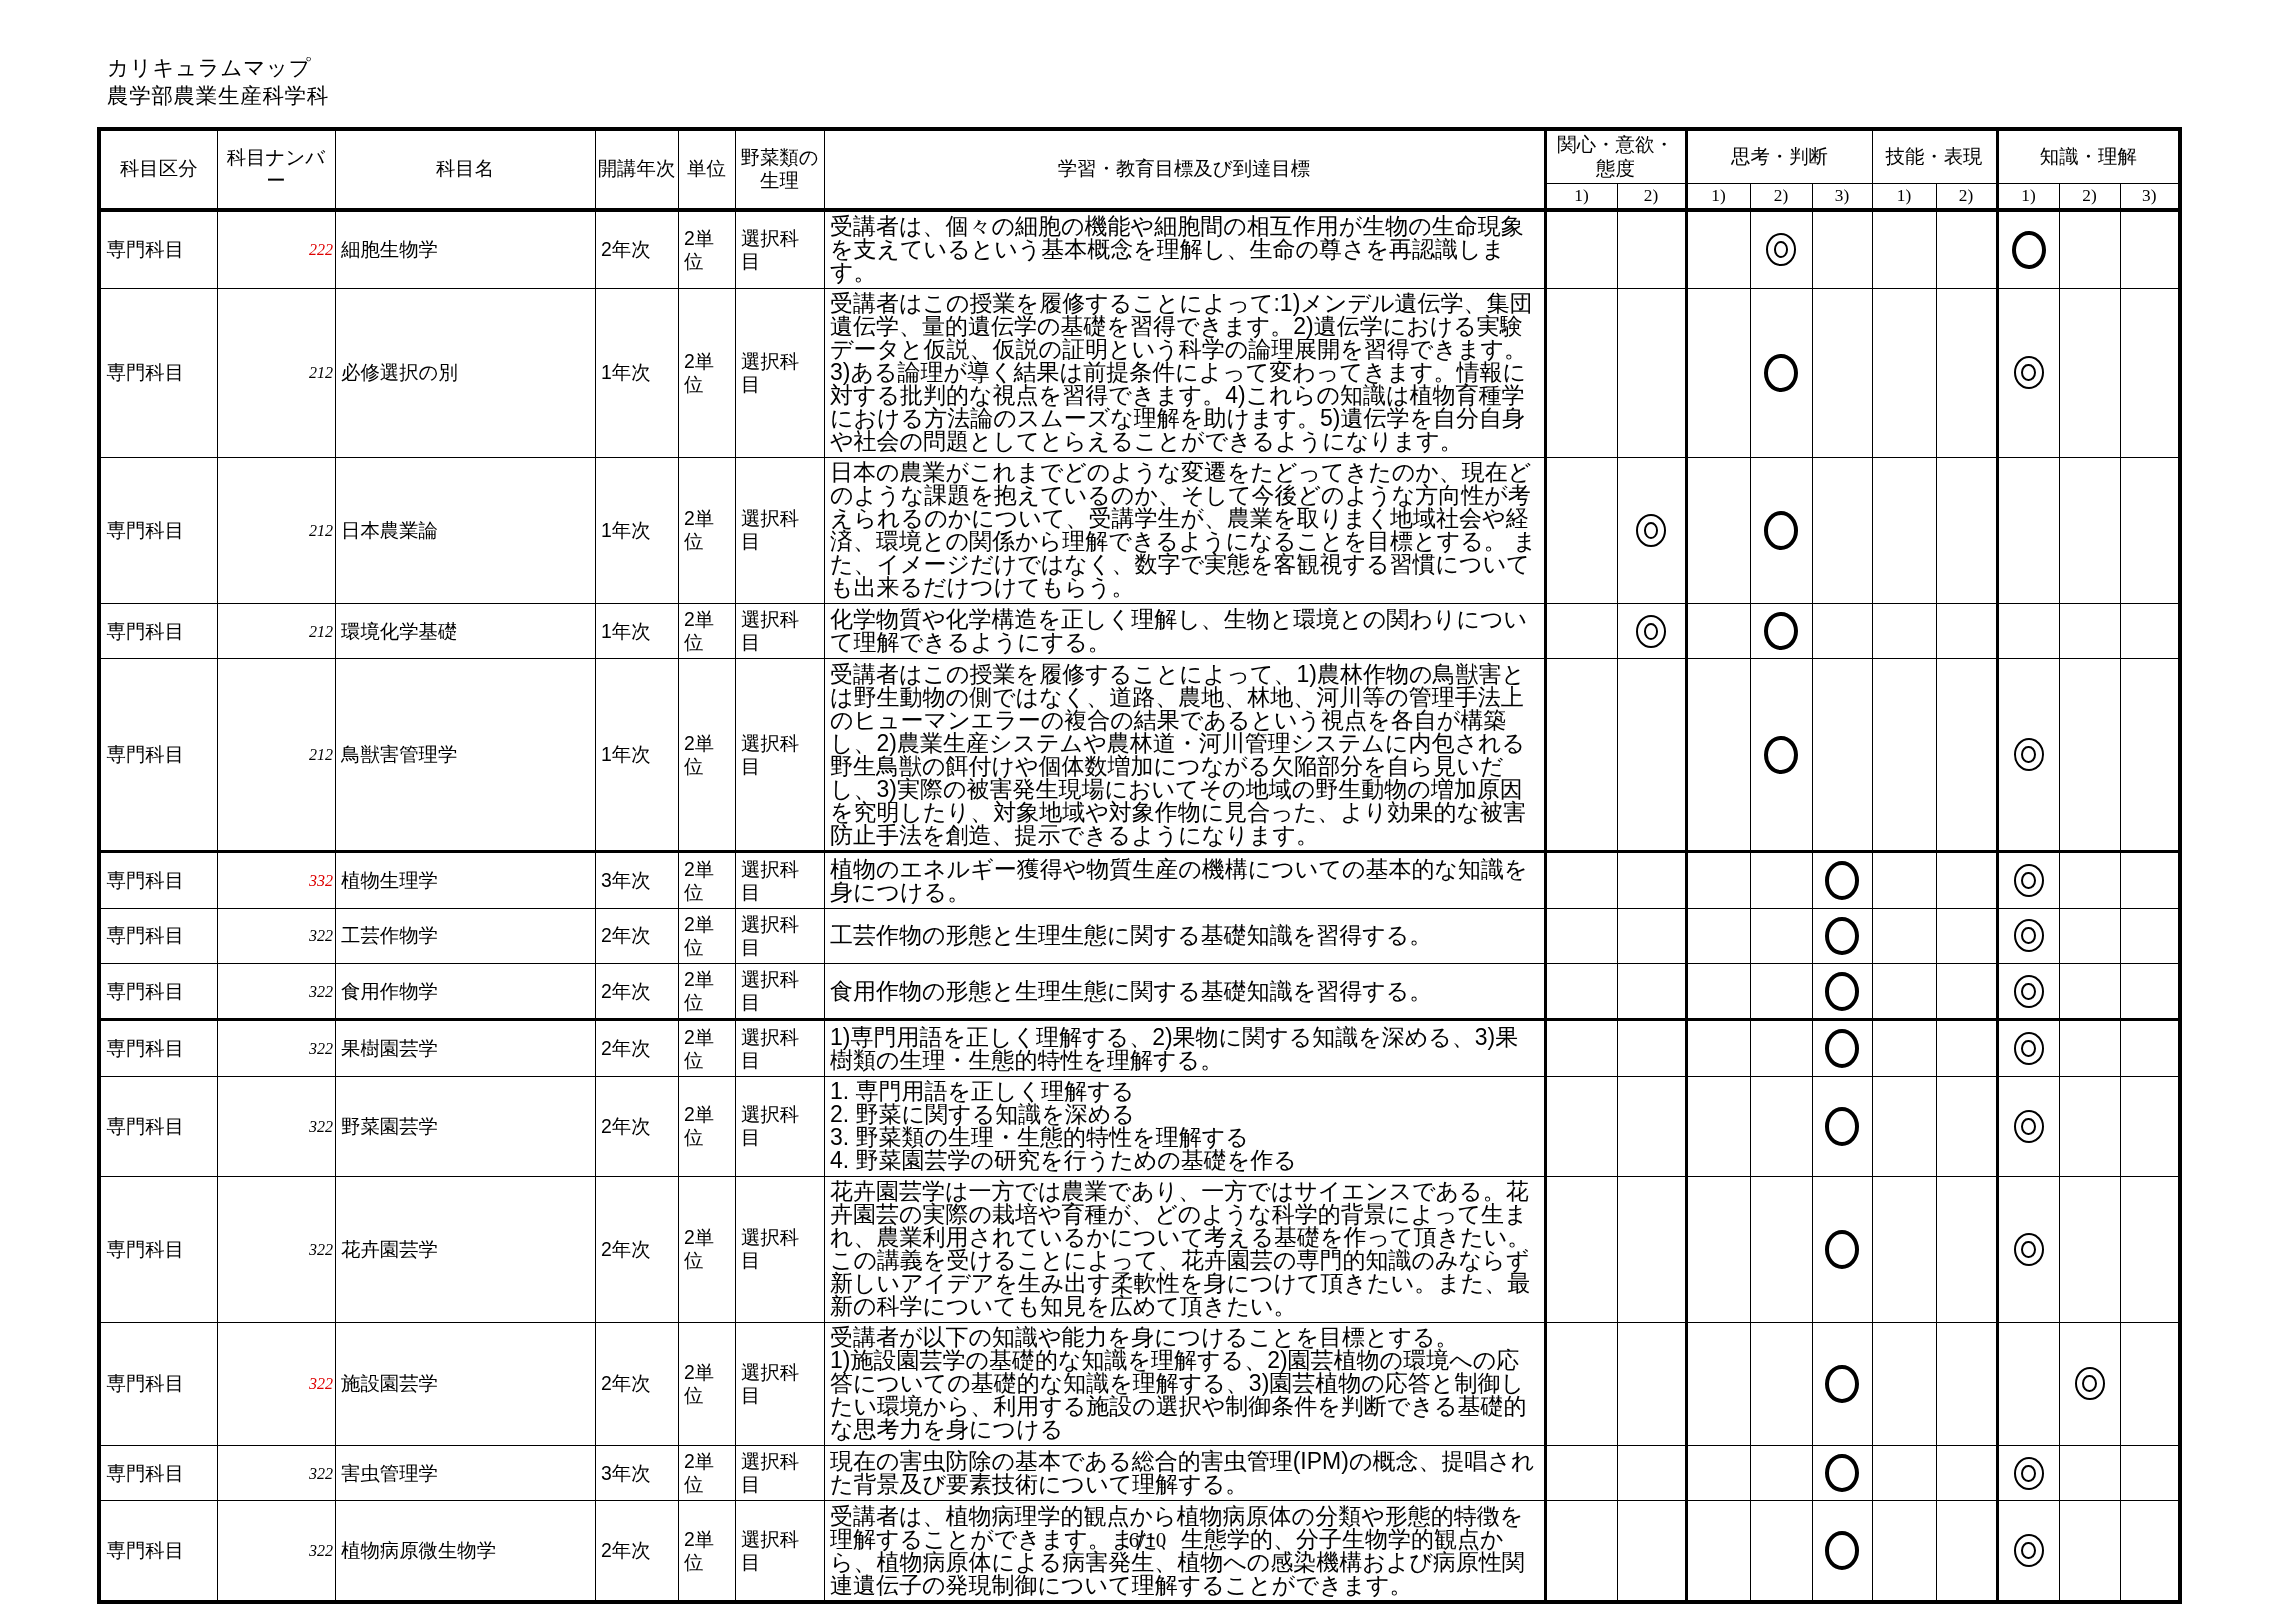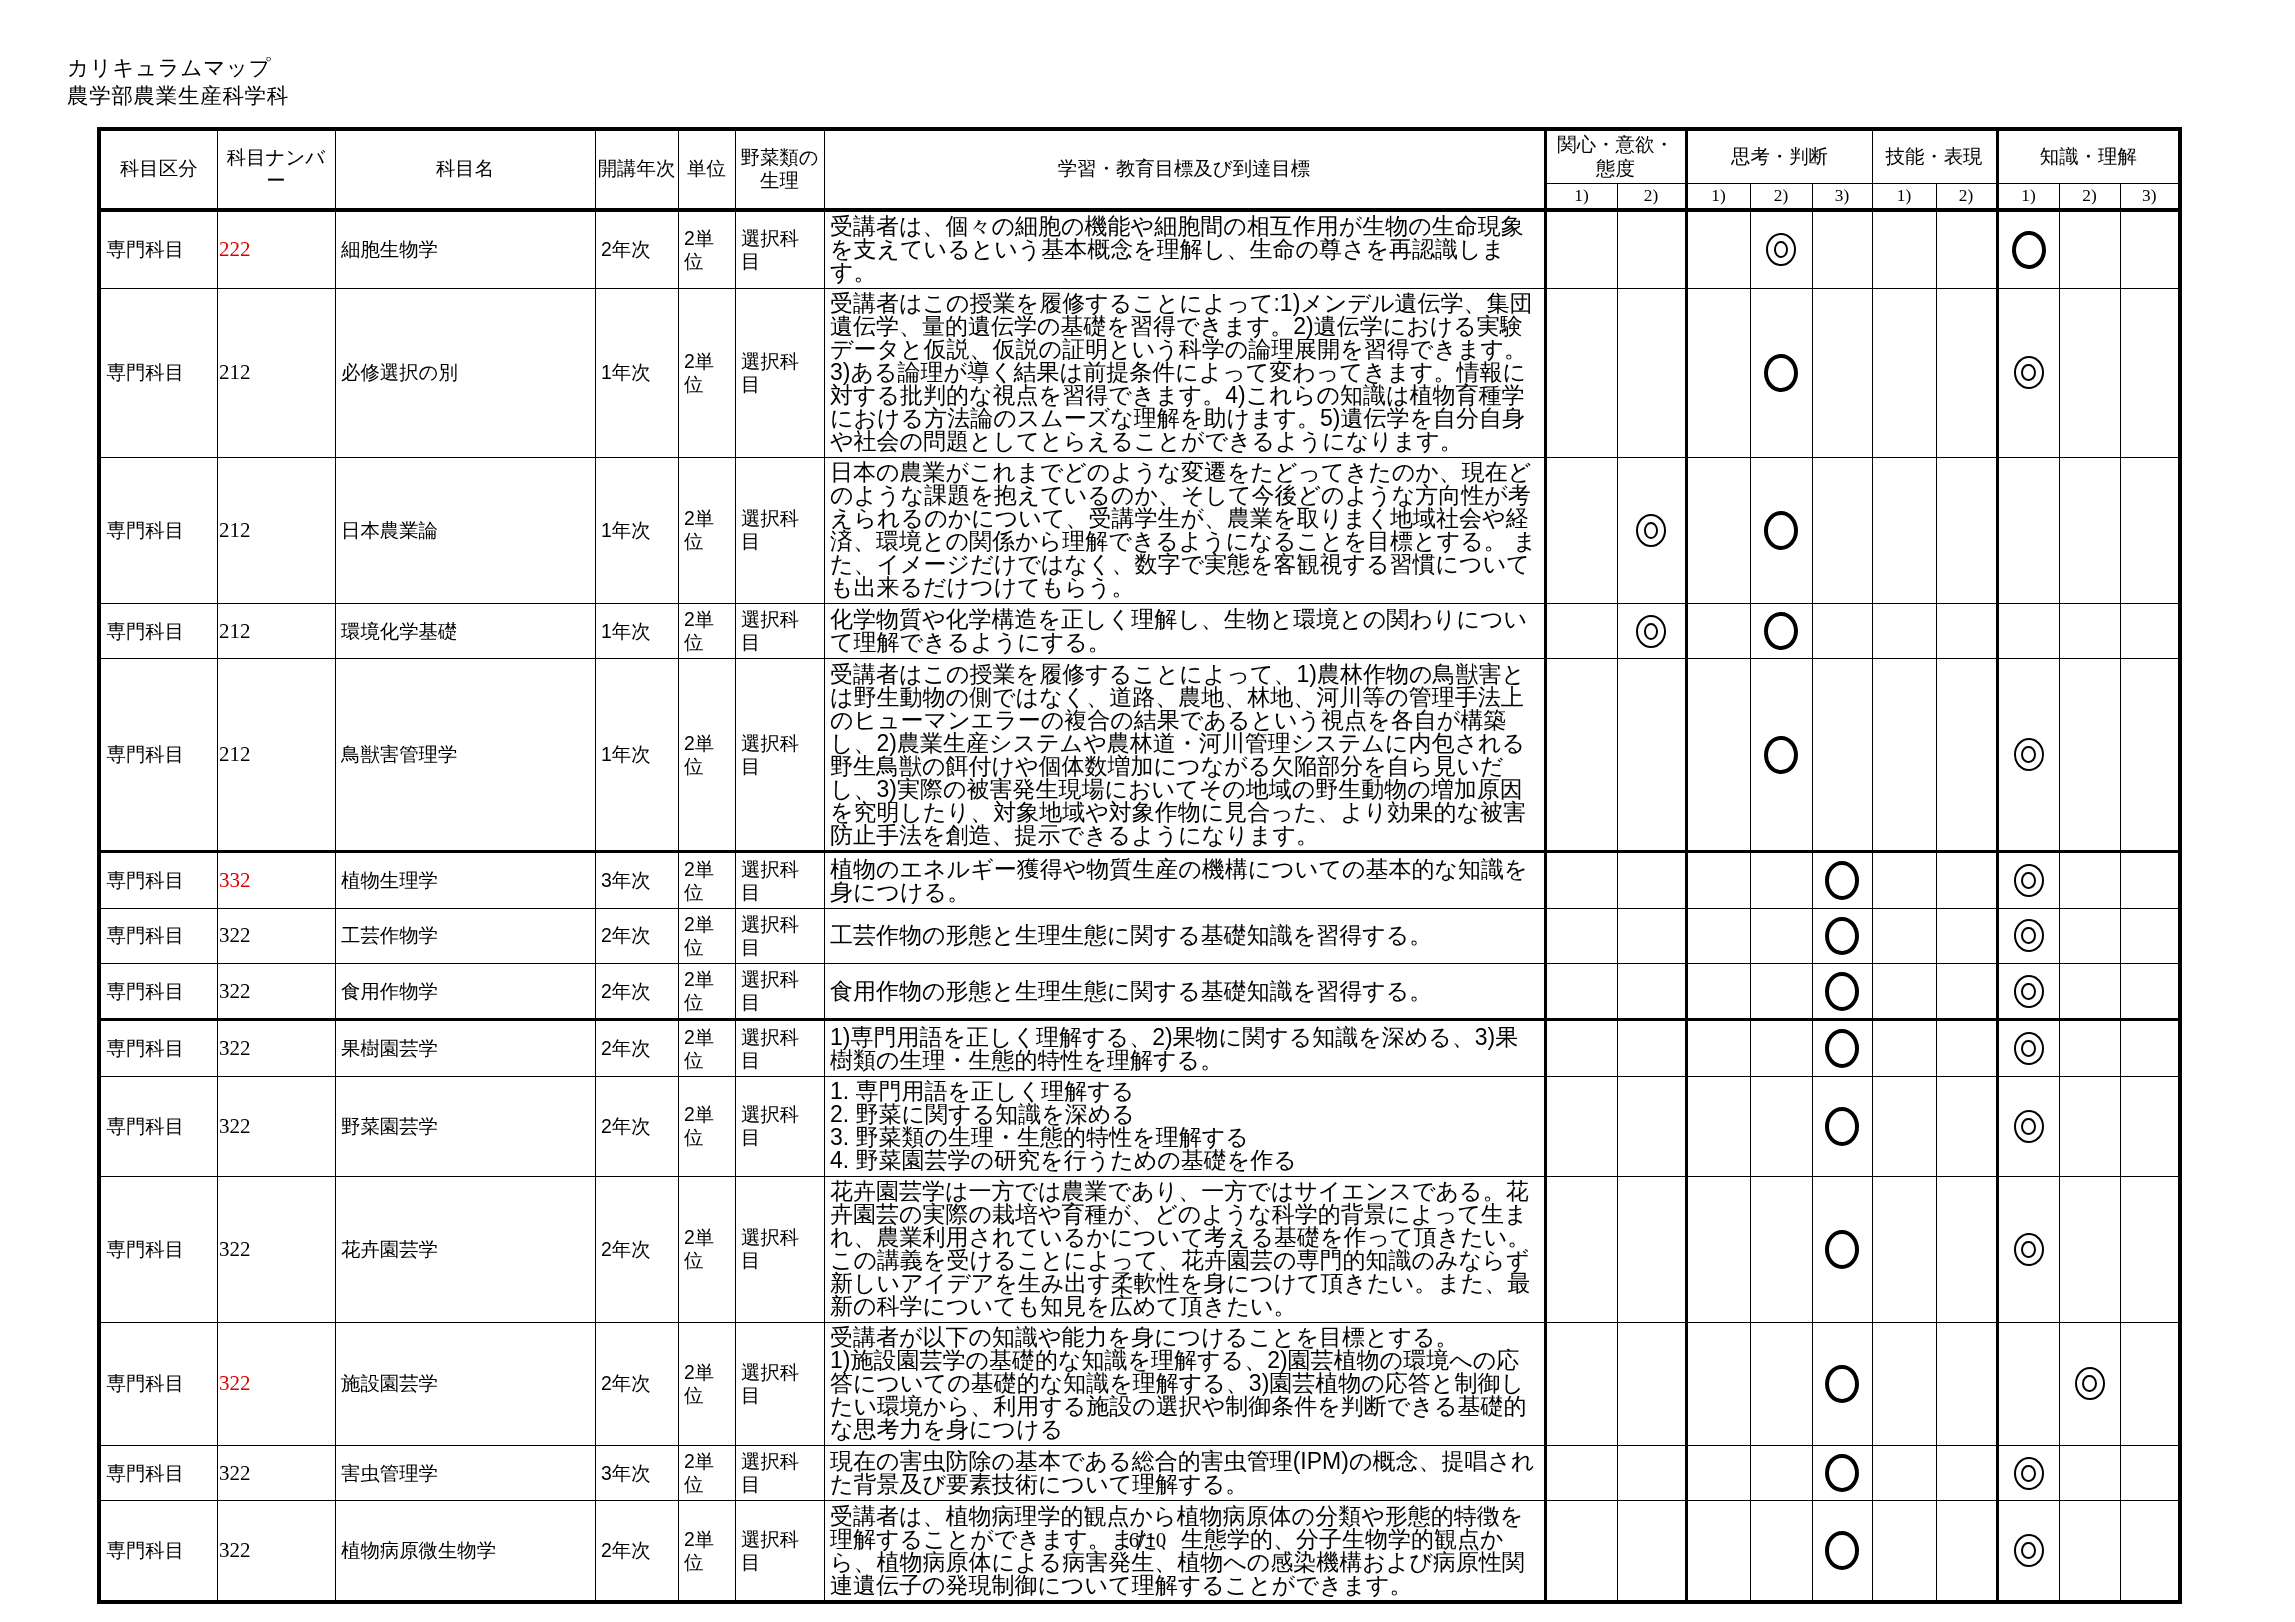--- a/index.html
+++ b/index.html
@@ -6,21 +6,21 @@
   .page{
     position:relative;
     width:2295px;height:1623px;
     background:#ffffff;
     font-family:"Liberation Sans", sans-serif;
     color:#000;
     overflow:hidden;
     box-sizing:border-box;
     padding-top:54px;
   }
-  .titles{margin-left:67px;}
+  .titles{margin-left:107px;}
   .title-line{font-size:21.5px;line-height:28px;letter-spacing:0.7px;}
   table.curriculum{
     margin-left:97px;
     margin-top:16.6px;
     border-collapse:collapse;
     table-layout:fixed;
     width:2081px;
     border:4.2px solid #000;
   }
   th,td{
@@ -46,24 +46,25 @@
     height:26px;
     padding:0;
   }
   .vthick{border-left-width:3.5px !important;}
   tbody td{
     font-size:19.4px;
     line-height:23px;
     padding:4.2px 5.5px;
   }
   tbody td.num{
-    text-align:left;
+    text-align:right;
     font-family:"Liberation Serif", serif;
-    font-size:21px;
+    font-size:16px;
     padding:4.2px 1.4px;
+    font-style:italic;
   }
   tbody td.num.red{color:#dd0000;}
   tbody td.goal{
     font-size:23px;
     line-height:23px;
     padding:3.5px 5.5px;
     white-space:pre-wrap;
   }
   tbody td.mark-cell{padding:2.8px 0;text-align:center;}
   tbody tr{min-height:40px;}

